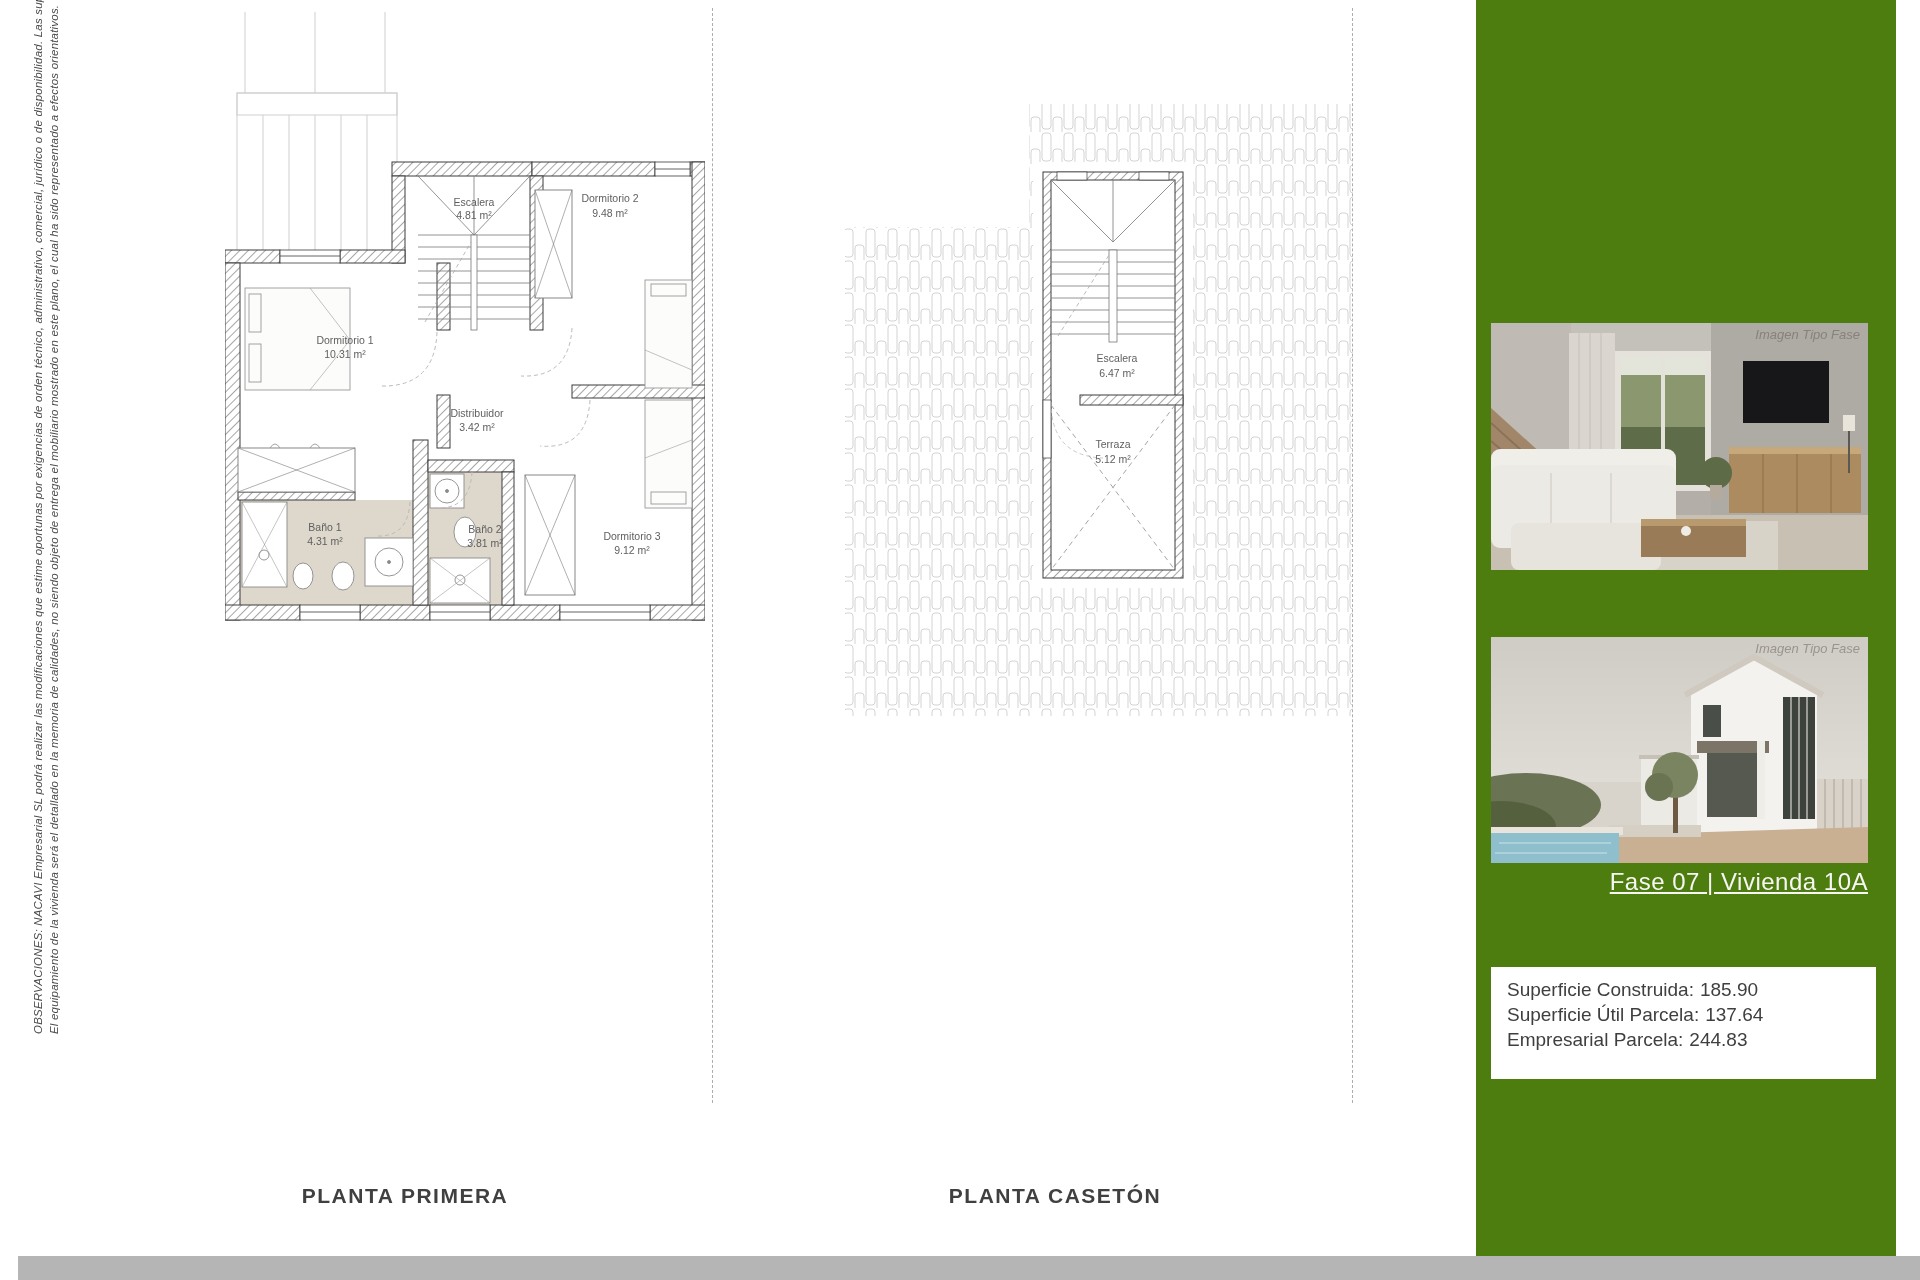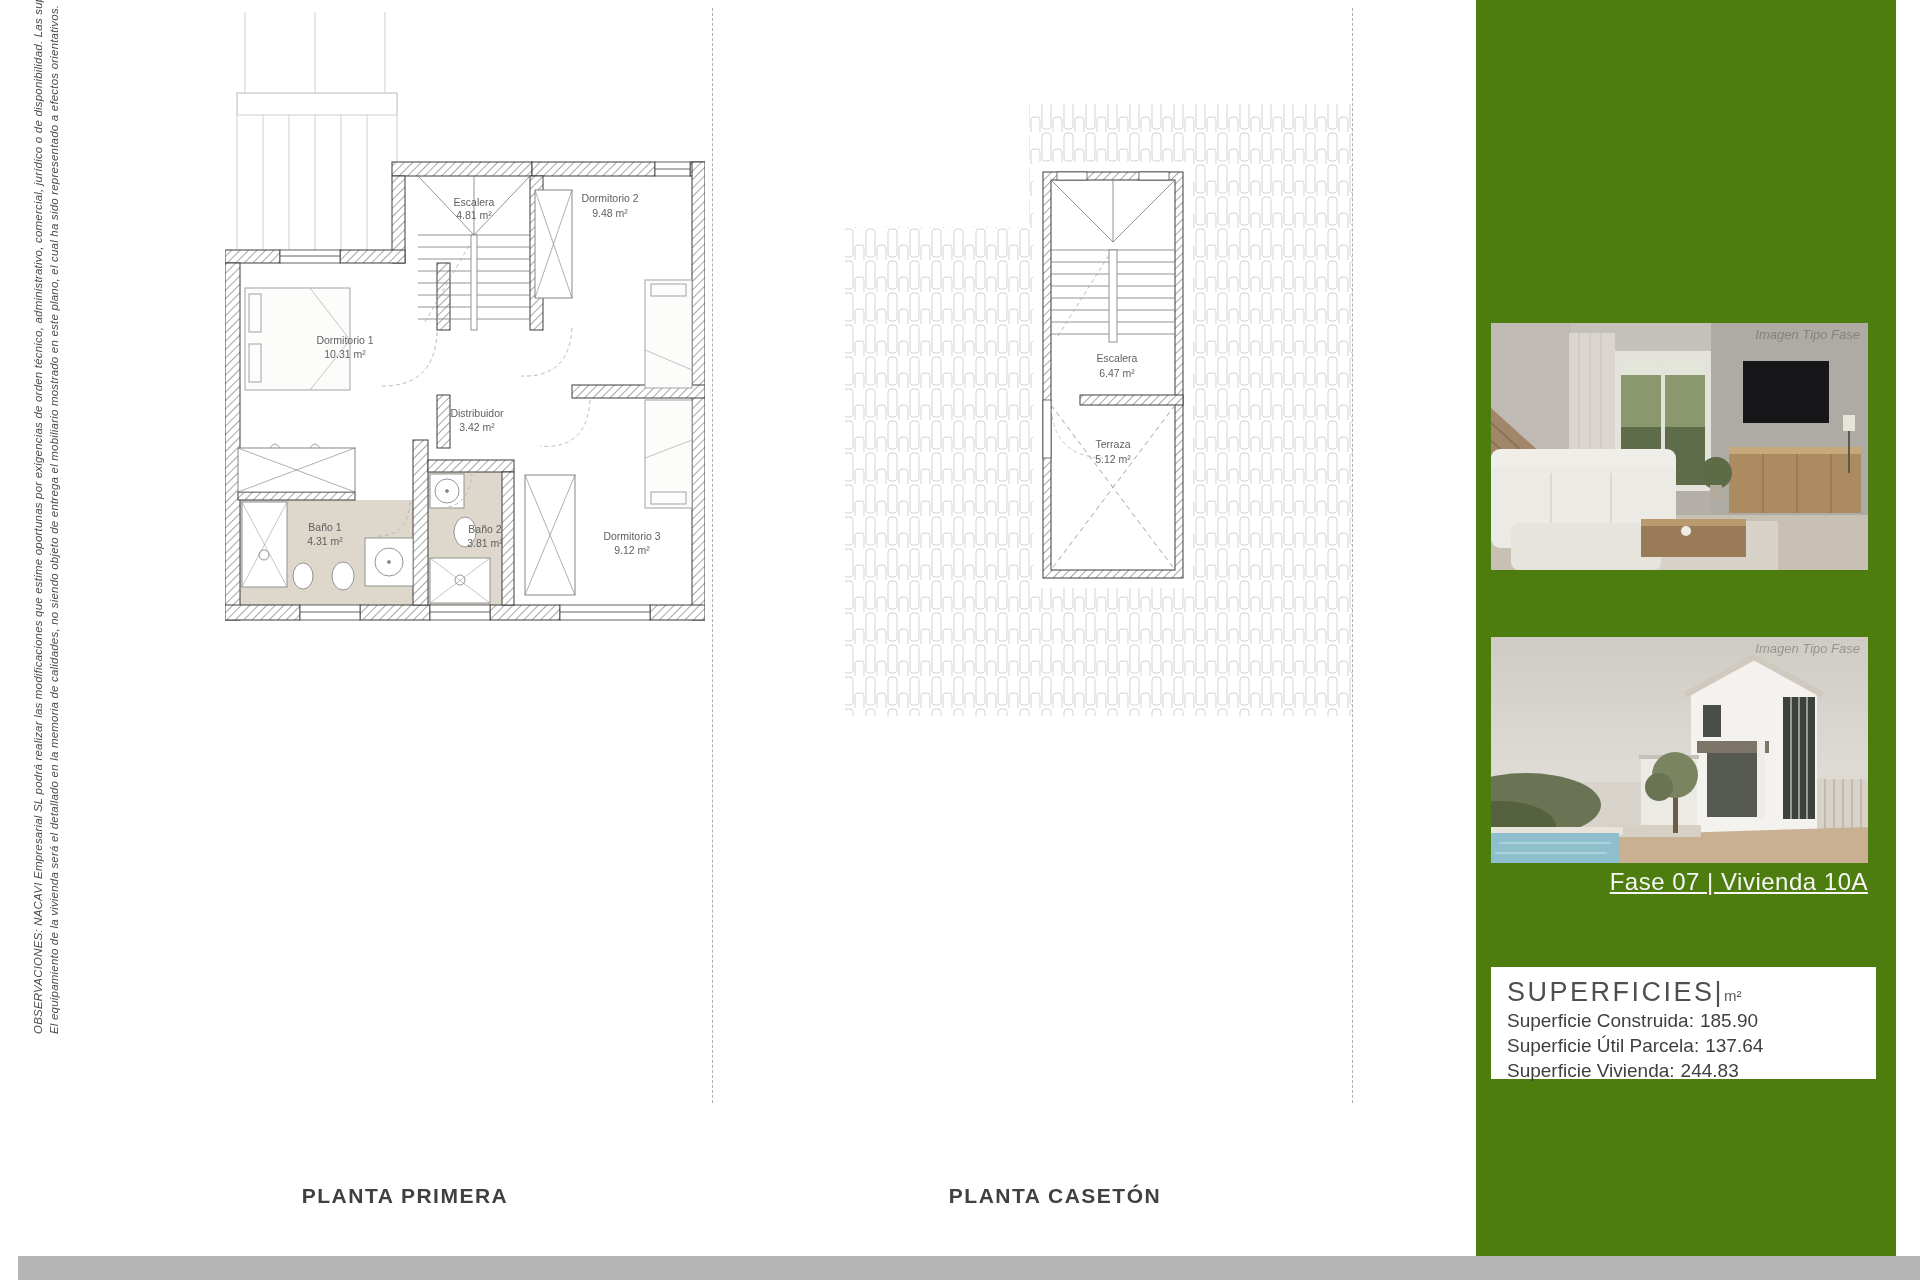--- a/index.html
+++ b/index.html
@@ -318,30 +318,27 @@
         <rect x="0" y="190" width="132" height="8" fill="#e8e4db"></rect>
         <rect x="0" y="196" width="128" height="30" fill="#8fbecc"></rect>
         <path d="M8 206 H120 M4 216 H116" stroke="#b8d8e0" stroke-width="1.5"></path>
       </svg>
       <div class="caption">Imagen Tipo Fase</div>
     </div>
 
     <div class="unit-label">Fase 07 |  Vivienda 10A</div>
 
     <div class="sup-box">
-      <div class="sup-title">
-        <span>SUPERFICIES|</span><span class="unit">m²</span>
-      </div>
       <div class="sup-row">
         <span>Superficie Construida:</span><span class="val">185.90</span>
       </div>
       <div class="sup-row">
         <span>Superficie Útil Parcela:</span><span class="val">137.64</span>
       </div>
       <div class="sup-row">
-        <span>Superficie Vivienda:</span><span class="val">244.83</span>
+        <span>Empresarial Parcela:</span><span class="val">244.83</span>
       </div>
     </div>
   </div>
 
   <div class="bottom-strip"></div>
 
 </div>
 
 </body></html>

